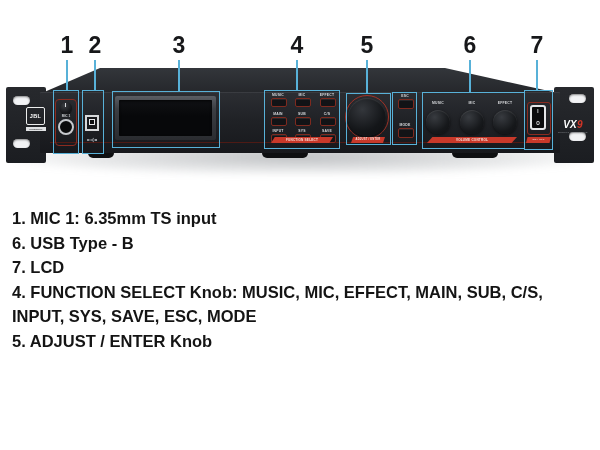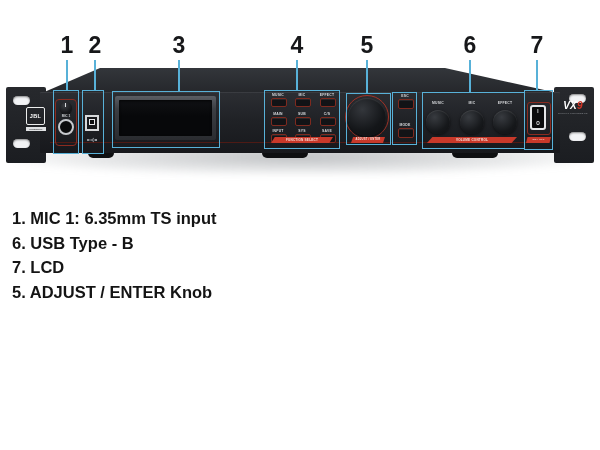--- a/index.html
+++ b/index.html
@@ -71,21 +71,21 @@
   .vol-knob{position:absolute;top:110px;width:24px;height:24px;border-radius:50%;z-index:4;
             background:radial-gradient(circle at 36% 30%,#383b40,#16181b 62%,#0f1012);
             box-shadow:0 1px 3px rgba(0,0,0,.6),inset 0 1px 1px rgba(255,255,255,.10);}
 
   .pow-outline{left:527px;top:102px;width:22px;height:31px;border:1px solid #8c2b20;border-radius:3px;}
   .pow-switch{left:530px;top:105px;width:16px;height:25px;border:2px solid #e4e6e8;border-radius:3px;
               background:#0a0b0d;box-sizing:border-box;display:flex;flex-direction:column;
               justify-content:space-between;align-items:center;padding:2px 0;}
   .pow-glyph{color:#e8e9eb;font:700 4.5px/5px "Liberation Sans",sans-serif;}
 
-  .vx-wrap{left:556px;top:101px;width:34px;text-align:center;z-index:4;}
+  .vx-wrap{left:556px;top:120px;width:34px;text-align:center;z-index:4;}
   .vx-main{font:800 italic 10px/10px "Liberation Sans",sans-serif;color:#fff;letter-spacing:.2px;}
   .vx-digit{color:#d03426;}
   .vx-sub{font:700 2.3px/3px "Liberation Sans",sans-serif;color:#84878c;letter-spacing:.3px;margin-top:1px;}
 
   
   .legend{position:absolute;left:12px;top:206px;width:584px;}
   .leg-item{font:700 16.5px/24.5px "Liberation Sans",sans-serif;color:#141414;}
 </style>
 </head>
 <body>
@@ -202,16 +202,17 @@
   <div class="cobox" style="left:264px;top:90px;width:74px;height:57px"></div>
   <div class="cobox" style="left:392px;top:92px;width:23px;height:51px"></div>
   <div class="cobox" style="left:346px;top:93px;width:43px;height:50px"></div>
   <div class="cobox" style="left:422px;top:92px;width:101px;height:55px"></div>
   <div class="cobox" style="left:524px;top:90px;width:27px;height:58px"></div>
 
   <div class="legend">
     <div class="leg-item">1. MIC 1: 6.35mm TS input</div>
     <div class="leg-item">6. USB Type - B</div>
     <div class="leg-item">7. LCD</div>
+    <div class="leg-item">4. FUNCTION SELECT Knob: MUSIC, MIC, EFFECT, MAIN, SUB, C/S, INPUT, SYS, SAVE, ESC, MODE</div>
     <div class="leg-item">5. ADJUST / ENTER Knob</div>
   </div>
 
 </div>
 
 </body></html>

